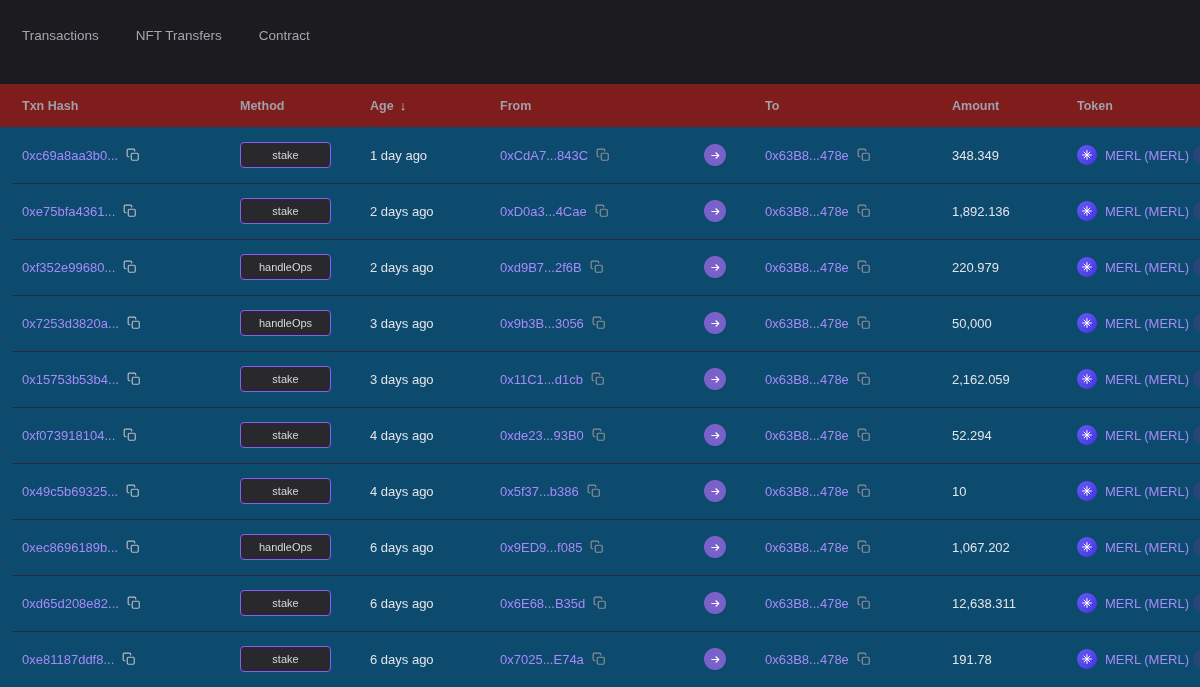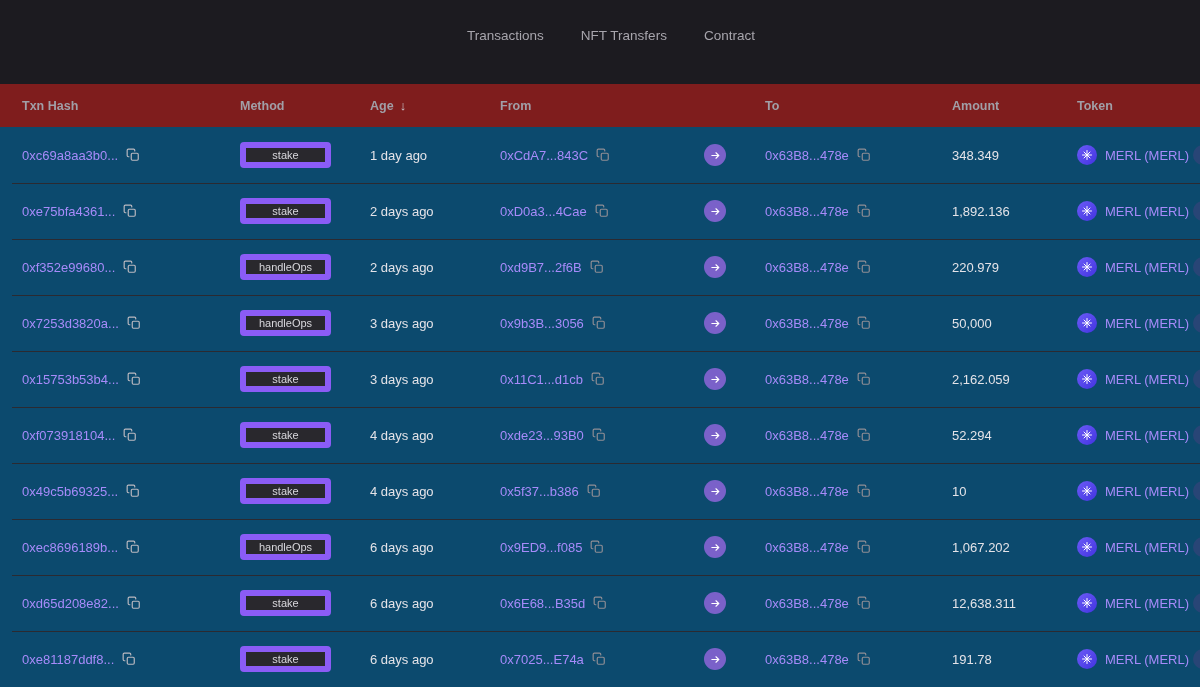--- a/index.html
+++ b/index.html
@@ -5,21 +5,21 @@
   * { box-sizing: border-box; }
   html,body { margin:0; padding:0; }
   body {
     width:1200px; height:687px; overflow:hidden;
     background:#1c1b20;
     font-family:"Liberation Sans", sans-serif;
     -webkit-font-smoothing:antialiased;
   }
 
   
-  .tabs { display:flex; gap:37px; padding:28px 0 0 22px;justify-content:center; }
+  .tabs { display:flex; gap:37px; padding:28px 0 0 22px; }
   .tab {
     color:#a7a5ac; font-size:13.5px; line-height:16px;
     padding-bottom:13px; border-bottom:3px solid transparent;
     cursor:pointer; white-space:nowrap;
   }
   .tab.active { color:#f5f4f7; font-weight:bold; border-bottom-color:#6d4aed; }
 
   
   .table { margin-top:24px; }
   .grid {
@@ -49,21 +49,21 @@
     background:#4b4080; opacity:.45;
   }
 
   .cell { display:flex; align-items:center; gap:8px; font-size:13px; }
   .link { color:#a78bfa; text-decoration:none; cursor:pointer; white-space:nowrap; }
   .age, .amount { color:#e4e3e8; }
 
   .pill {
     display:inline-flex; justify-content:center; align-items:center;
     width:91px; height:26px;
-    background:#29282d; border:6px solid #8b5cf6; border-radius:4px;
+    background:#29282d; border:1px solid #8b5cf6; border-radius:4px;
     color:#d8d7dc; font-size:11px; white-space:nowrap;
   }
 
   .copy-btn {
     display:inline-flex; align-items:center; justify-content:center;
     color:#908e95; cursor:pointer; flex:none;
   }
   .copy-btn.bright { color:#bcbac1; }
 
   .arrow-circle {

